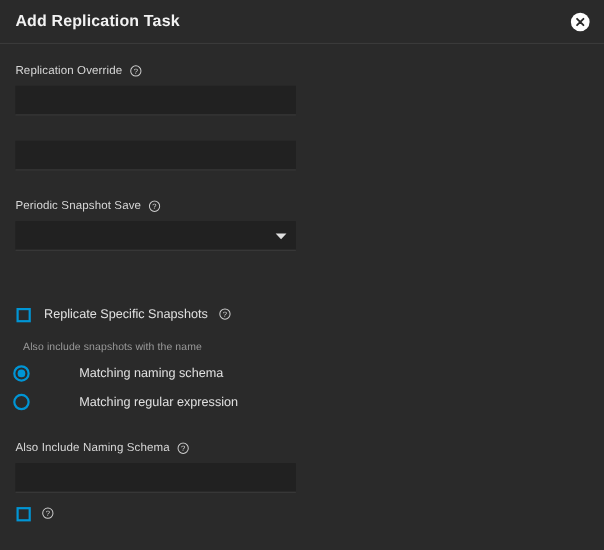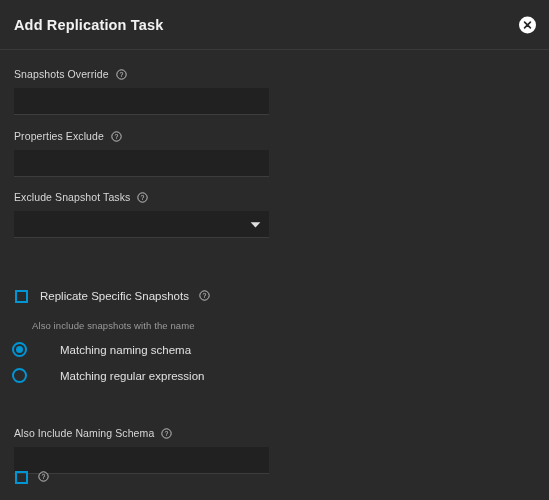--- a/index.html
+++ b/index.html
@@ -13,21 +13,21 @@
   body {
     background: #2a2a2a;
     font-family: "Liberation Sans", sans-serif;
     color: #e8e8e8;
     position: relative;
   }
 
   
   .dialog-header {
     position: relative;
-    height: 50px;
+    height: 40px;
     background: #2a2a2a;
     border-bottom: 1px solid #3a3a3a;
     display: flex;
     align-items: center;
     padding: 0 14px;
   }
 
   .dialog-title {
     font-size: 14.5px;
     font-weight: bold;
@@ -168,21 +168,21 @@
   }
   .radio-outer .radio-dot {
     width: 7px;
     height: 7px;
     border-radius: 50%;
     background: transparent;
   }
   .radio-outer.selected .radio-dot { background: #0095d5; }
 
   .radio-label {
-    margin-left: 1px;
+    margin-left: 13px;
     font-size: 11.5px;
     color: #e0e0e0;
     white-space: nowrap;
     padding-left: 32px;
   }
 
   
   .section-heading {
     font-size: 13.5px;
     color: #f0f0f0;
@@ -202,47 +202,38 @@
     <svg width="11" height="11" viewBox="0 0 11 11">
       <path d="M2.6 2.6 L8.4 8.4 M8.4 2.6 L2.6 8.4" stroke="#2a2a2a" stroke-width="1.7" stroke-linecap="round"></path>
     </svg>
   </div>
 </div>
 
 <div class="dialog-body">
 
   <div class="field-group pos" style="top:18px; left:14px;">
     <div class="field-label">
-      <span>Snapshots Override</span>
+      <span>Replication Override</span>
       <span class="help-icon">
         <svg width="11" height="11" viewBox="0 0 12 12">
           <circle cx="6" cy="6" r="5.1" fill="none" stroke="#cfcfcf" stroke-width="1"></circle>
           <text x="6" y="8.9" font-size="7.6" fill="#cfcfcf" text-anchor="middle" font-family="Liberation Sans, sans-serif">?</text>
         </svg>
       </span>
     </div>
     <input class="text-input" style="margin-top: 8px;" type="text" value="">
   </div>
 
   <div class="field-group pos" style="top:80px; left:14px;">
-    <div class="field-label">
-      <span>Properties Exclude</span>
-      <span class="help-icon">
-        <svg width="11" height="11" viewBox="0 0 12 12">
-          <circle cx="6" cy="6" r="5.1" fill="none" stroke="#cfcfcf" stroke-width="1"></circle>
-          <text x="6" y="8.9" font-size="7.6" fill="#cfcfcf" text-anchor="middle" font-family="Liberation Sans, sans-serif">?</text>
-        </svg>
-      </span>
-    </div>
     <input class="text-input" style="margin-top: 8px;" type="text" value="">
   </div>
 
   <div class="field-group pos" style="top:141px; left:14px;">
     <div class="field-label">
-      <span>Exclude Snapshot Tasks</span>
+      <span>Periodic Snapshot Save</span>
       <span class="help-icon">
         <svg width="11" height="11" viewBox="0 0 12 12">
           <circle cx="6" cy="6" r="5.1" fill="none" stroke="#cfcfcf" stroke-width="1"></circle>
           <text x="6" y="8.9" font-size="7.6" fill="#cfcfcf" text-anchor="middle" font-family="Liberation Sans, sans-serif">?</text>
         </svg>
       </span>
     </div>
     <div class="select-wrap" style="margin-top:8px;">
       <div class="select-input"></div>
       <span class="select-caret">
@@ -257,38 +248,38 @@
     <div class="checkbox-box"></div>
     <span class="checkbox-label">Replicate Specific Snapshots</span>
     <span class="help-icon" style="margin-left:10px;">
       <svg width="11" height="11" viewBox="0 0 12 12">
         <circle cx="6" cy="6" r="5.1" fill="none" stroke="#cfcfcf" stroke-width="1"></circle>
         <text x="6" y="8.9" font-size="7.6" fill="#cfcfcf" text-anchor="middle" font-family="Liberation Sans, sans-serif">?</text>
       </svg>
     </span>
   </div>
 
-  <div class="caption-text pos" style="top:270px; left:32px;">Also include snapshots with the name</div>
+  <div class="caption-text pos" style="top:270px; left:21px;">Also include snapshots with the name</div>
 
   <div class="radio-row pos" style="top:292px; left:12px;">
     <div class="radio-outer selected">
       <div class="radio-dot"></div>
     </div>
     <span class="radio-label">Matching naming schema</span>
   </div>
 
   <div class="radio-row pos" style="top:318px; left:12px;align-items:center;">
     <div class="radio-outer">
       <div class="radio-dot"></div>
     </div>
     <span class="radio-label">Matching regular expression</span>
   </div>
 
   <div class="field-group pos" style="top:321px; left:14px;">
-    <div class="field-label" style="margin-top:56px;align-items:flex-end;">
+    <div class="field-label" style="margin-top:40px;align-items:flex-end;">
       <span>Also Include Naming Schema</span>
       <span class="help-icon">
         <svg width="11" height="11" viewBox="0 0 12 12">
           <circle cx="6" cy="6" r="5.1" fill="none" stroke="#cfcfcf" stroke-width="1"></circle>
           <text x="6" y="8.9" font-size="7.6" fill="#cfcfcf" text-anchor="middle" font-family="Liberation Sans, sans-serif">?</text>
         </svg>
       </span>
     </div>
     <input class="text-input" style="margin-top: 8px;" type="text" value="">
   </div>

